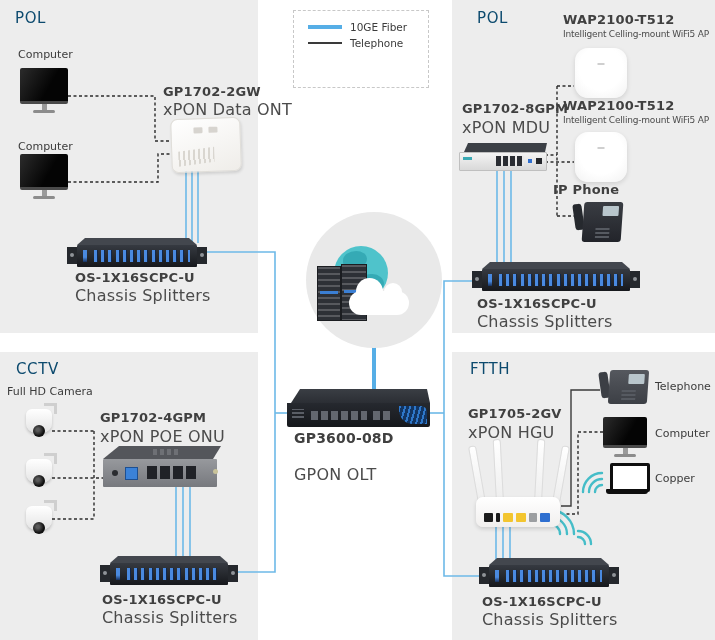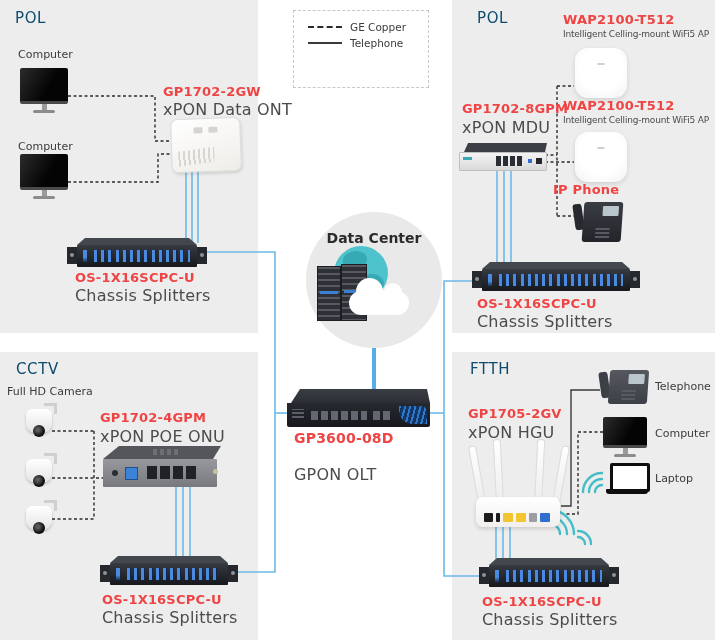--- a/index.html
+++ b/index.html
@@ -3,21 +3,21 @@
 <meta charset="utf-8">
 <style>
   html,body{margin:0;padding:0;background:#fff}
   .canvas{position:relative;width:715px;height:640px;background:#ffffff;overflow:hidden;
           font-family:"DejaVu Sans","Liberation Sans",sans-serif;color:#2b2b2b}
   .panel{position:absolute;background:#ededed}
   svg.wires{position:absolute;left:0;top:0;pointer-events:none}
 
   
   .t-title{position:absolute;font-size:15px;font-weight:normal;letter-spacing:.6px;color:#0c4a6e}
-  .t-name{position:absolute;font-size:13px;font-weight:bold;letter-spacing:.2px;white-space:nowrap;color:#ef4444}
+  .t-name{position:absolute;font-size:13px;font-weight:bold;letter-spacing:.2px;white-space:nowrap;color:#404040}
   .t-desc{position:absolute;font-size:16px;color:#4b4b4b;letter-spacing:.2px;white-space:nowrap}
   .t-desc-sm{position:absolute;font-size:9px;color:#4b4b4b;letter-spacing:-.2px;white-space:nowrap}
   .t-small{position:absolute;font-size:11px;color:#3c3c3c;white-space:nowrap}
   .t-dc{position:absolute;left:306px;top:230px;width:136px;text-align:center;font-size:14px;font-weight:bold}
 
   
   .legend{position:absolute;left:293px;top:10px;width:136px;height:78px;background:#fff;
           border:1px dashed #c8c8c8;box-sizing:border-box;padding:8px 0 0 14px}
   .lrow{display:flex;align-items:center;height:16px;gap:8px}
   .lsw{width:34px;flex:0 0 34px}
@@ -201,22 +201,22 @@
       <path d="M585 544 A7 7 0 0 0 578 537"></path>
       <path d="M591 544 A13 13 0 0 0 578 531"></path>
       <path d="M595 492 A7 7 0 0 1 602 485"></path>
       <path d="M589 492 A13 13 0 0 1 602 479"></path>
       <path d="M583 492 A19 19 0 0 1 602 473"></path>
     </g>
   </svg>
 
   <div class="legend">
     <div class="lrow">
-      <i class="lsw lcu"></i>
-      <span>GE Copper</span>
+      <i class="lsw l10"></i>
+      <span>10GE Fiber</span>
     </div>
     <div class="lrow">
       <i class="lsw ltel"></i>
       <span>Telephone</span>
     </div>
   </div>
 
   <div class="t-title" style="left:15px;top:9px">POL</div>
   <div class="t-small" style="left:18px;top:48px">Computer</div>
   <div class="monitor" style="left:20px;top:68px">
@@ -283,21 +283,20 @@
       <div class="c1"></div>
       <div class="cs"></div>
     </div>
     <div class="earl"></div>
     <div class="earr"></div>
   </div>
   <div class="t-name" style="left:477px;top:296px">OS-1X16SCPC-U</div>
   <div class="t-desc" style="left:477px;top:312px">Chassis Splitters</div>
 
   <div class="dc-circle"></div>
-  <div class="t-dc">Data Center</div>
   <div class="globe"></div>
   <div class="rack" style="left:317px;top:266px;width:22px;height:53px"></div>
   <div class="rack" style="left:341px;top:264px;width:24px;height:55px"></div>
   <div class="cloud" style="left:349px;top:291px;width:60px;height:24px"></div>
   <div class="olt">
     <div class="otp"></div>
     <div class="ofr">
       <div class="leds"></div>
       <div class="pg1"></div>
       <div class="pg2"></div>
@@ -363,21 +362,21 @@
   <div class="monitor sm" style="left:603px;top:417px">
     <div class="scr"></div>
       <div class="neck"></div>
       <div class="base"></div>
   </div>
   <div class="t-small" style="left:655px;top:427px">Computer</div>
   <div class="laptop" style="left:606px;top:463px">
     <div class="lscr"></div>
       <div class="lbase"></div>
   </div>
-  <div class="t-small" style="left:655px;top:472px">Laptop</div>
+  <div class="t-small" style="left:655px;top:472px">Copper</div>
   <div class="router">
     <i class="ant a1"></i>
     <i class="ant a2"></i>
     <i class="ant a3"></i>
     <i class="ant a4"></i>
     <div class="rbody">
       <div class="prow">
         <i class="p1"></i>
           <i class="p2"></i>
           <i class="p3"></i>

